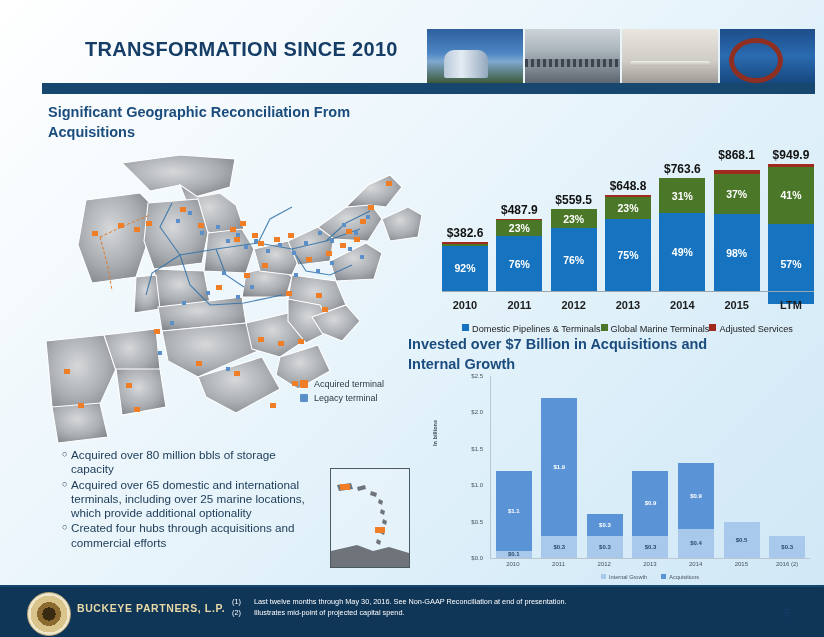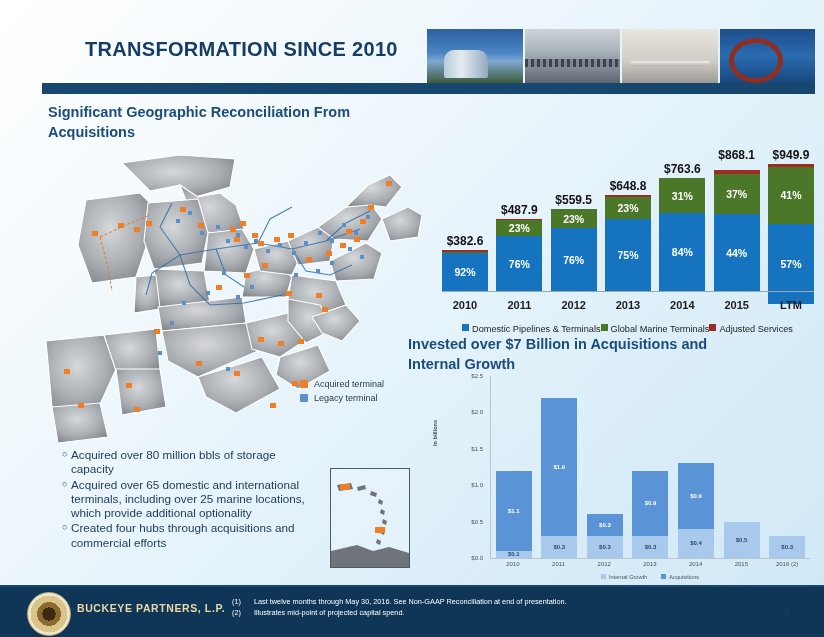--- a/index.html
+++ b/index.html
@@ -310,21 +310,21 @@
       </g>
     </svg>
   </div>
 
 
   <div class="ch1">
     <div class="ch1-plot" id="ch1plot">
         <div class="b1col">
           <div style="flex: 1 1 0%;"></div>
           <div class="b1-val">$382.6</div>
-          <div class="b1-stack" style="height: 41px; border-radius: 10px;">
+          <div class="b1-stack" style="height: 49px; border-radius: 10px;">
             <div class="seg seg-red" style="height: 2.25556px;"></div>
             <div class="seg seg-green" style="height: 2.25556px;"></div>
             <div class="seg seg-blue" style="height: 51.878px;">92%</div>
           </div>
         </div>
         <div class="b1col">
           <div style="flex: 1 1 0%;"></div>
           <div class="b1-val">$487.9</div>
           <div class="b1-stack" style="height: 71.9086px;">
             <div class="seg seg-red" style="height: 0.719086px;"></div>
@@ -348,30 +348,30 @@
             <div class="seg seg-red" style="height: 1.91245px;"></div>
             <div class="seg seg-green" style="height: 21.9932px;">23%</div>
             <div class="seg seg-blue" style="height: 71.717px;">75%</div>
           </div>
         </div>
         <div class="b1col">
           <div style="flex: 1 1 0%;"></div>
           <div class="b1-val">$763.6</div>
           <div class="b1-stack" style="height: 112.542px;">
             <div class="seg seg-green" style="height: 34.8881px;">31%</div>
-            <div class="seg seg-blue" style="height: 77.6542px;">84%</div>
+            <div class="seg seg-blue" style="height: 77.6542px;">49%</div>
           </div>
         </div>
         <div class="b1col">
           <div style="flex: 1 1 0%;"></div>
           <div class="b1-val">$868.1</div>
           <div class="b1-stack" style="height: 127.944px;">
             <div class="seg seg-red" style="height: 3.83832px;"></div>
             <div class="seg seg-green" style="height: 40px;">37%</div>
-            <div class="seg seg-blue" style="height: 76.7664px;">44%</div>
+            <div class="seg seg-blue" style="height: 76.7664px;">98%</div>
           </div>
         </div>
         <div class="b1col">
           <div style="flex: 1 1 0%;"></div>
           <div class="b1-val">$949.9</div>
           <div class="b1-stack" style="height: 165px;">
             <div class="seg seg-red" style="height: 2.8px;"></div>
             <div class="seg seg-green" style="height: 57.4px;">41%</div>
             <div class="seg seg-blue" style="height: 79.8px;">57%</div>
           </div>

